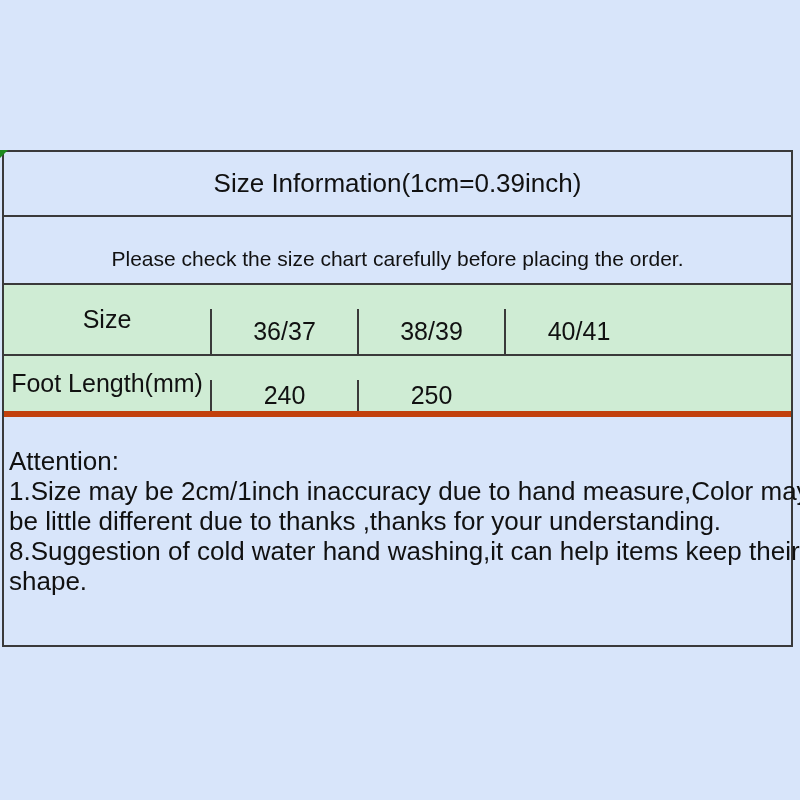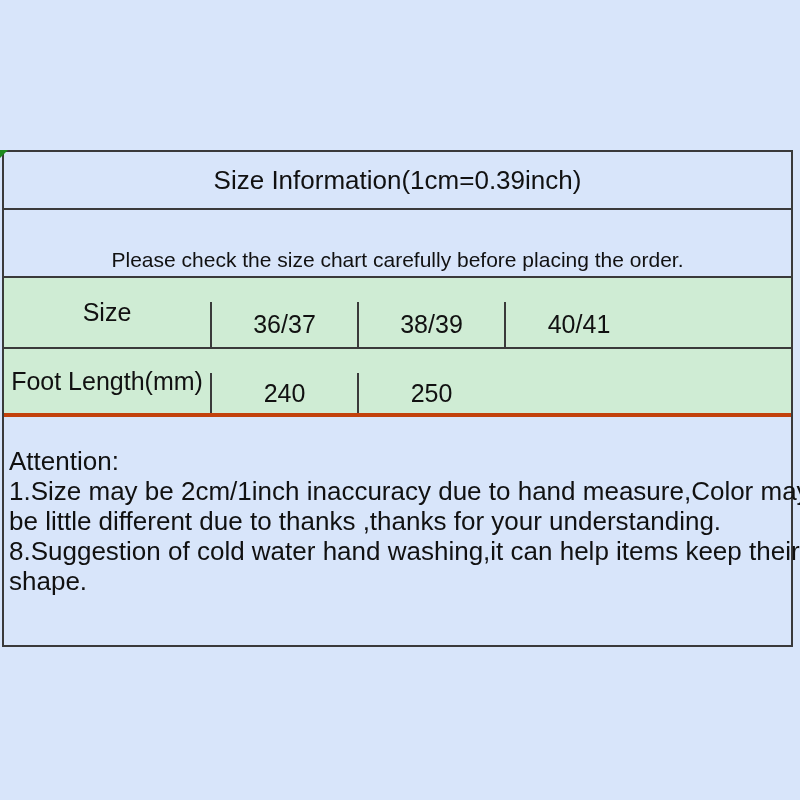--- a/index.html
+++ b/index.html
@@ -29,49 +29,49 @@
     .corner-mark {
       position: absolute;
       left: 0; top: 150px;
       width: 0; height: 0;
       border-top: 8px solid #1e8b1e;
       border-right: 8px solid transparent;
       z-index: 5;
     }
     .row { width: 100%; }
     .row-title {
-      height: 58px;
+      height: 65px;
       border-bottom: 2px solid #3a3a3a;
       display: flex;
       align-items: center;
       justify-content: center;
       font-size: 26px;
     }
     .row-subtitle {
       height: 68px;
       border-bottom: 2px solid #3a3a3a;
       display: flex;
       align-items: flex-end;
       justify-content: center;
       font-size: 21px;
-      padding-bottom: 4px;
+      padding-bottom: 12px;
     }
     .row-grid {
       display: grid;
       grid-template-columns: 206px 147px 147px 148px 1fr;
       background: #cfecd4;
       font-size: 25px;
     }
     .row-sizes {
       height: 71px;
       border-bottom: 2px solid #3a3a3a;
     }
     .row-footlength {
-      height: 68px;
-      border-bottom: 4px solid #c2410c;
+      height: 61px;
+      border-bottom: 6px solid #c2410c;
     }
     .cell {
       display: flex;
       align-items: center;
       justify-content: center;
       overflow: hidden;
       white-space: nowrap;
     }
     .cell + .cell { border-left: 2px solid #3a3a3a; margin-top: 24px; }
     .row-notes {

